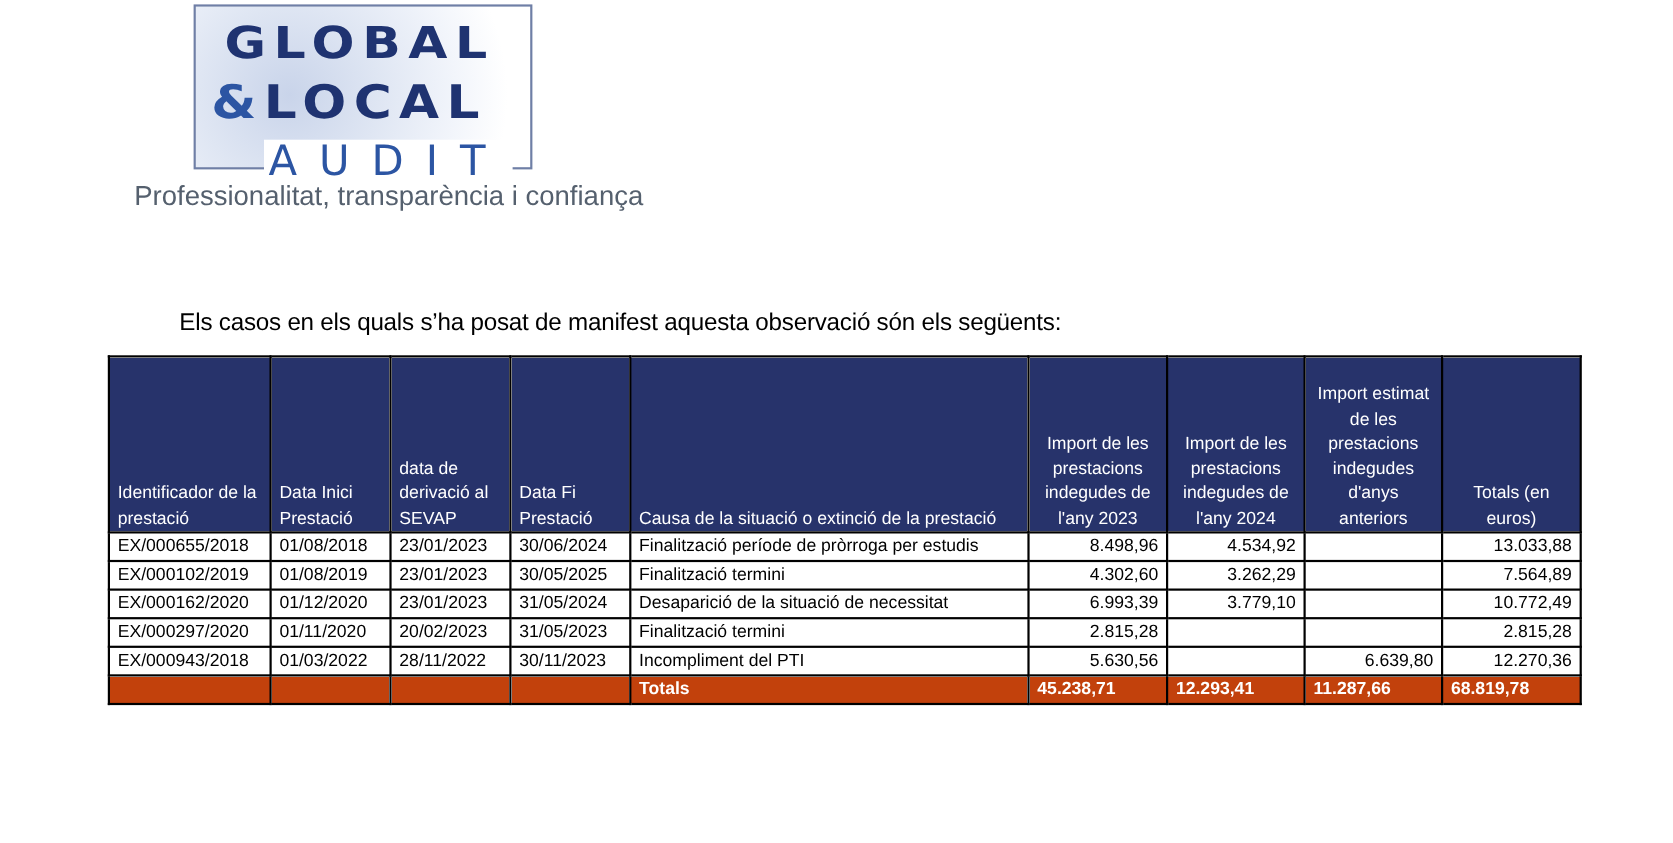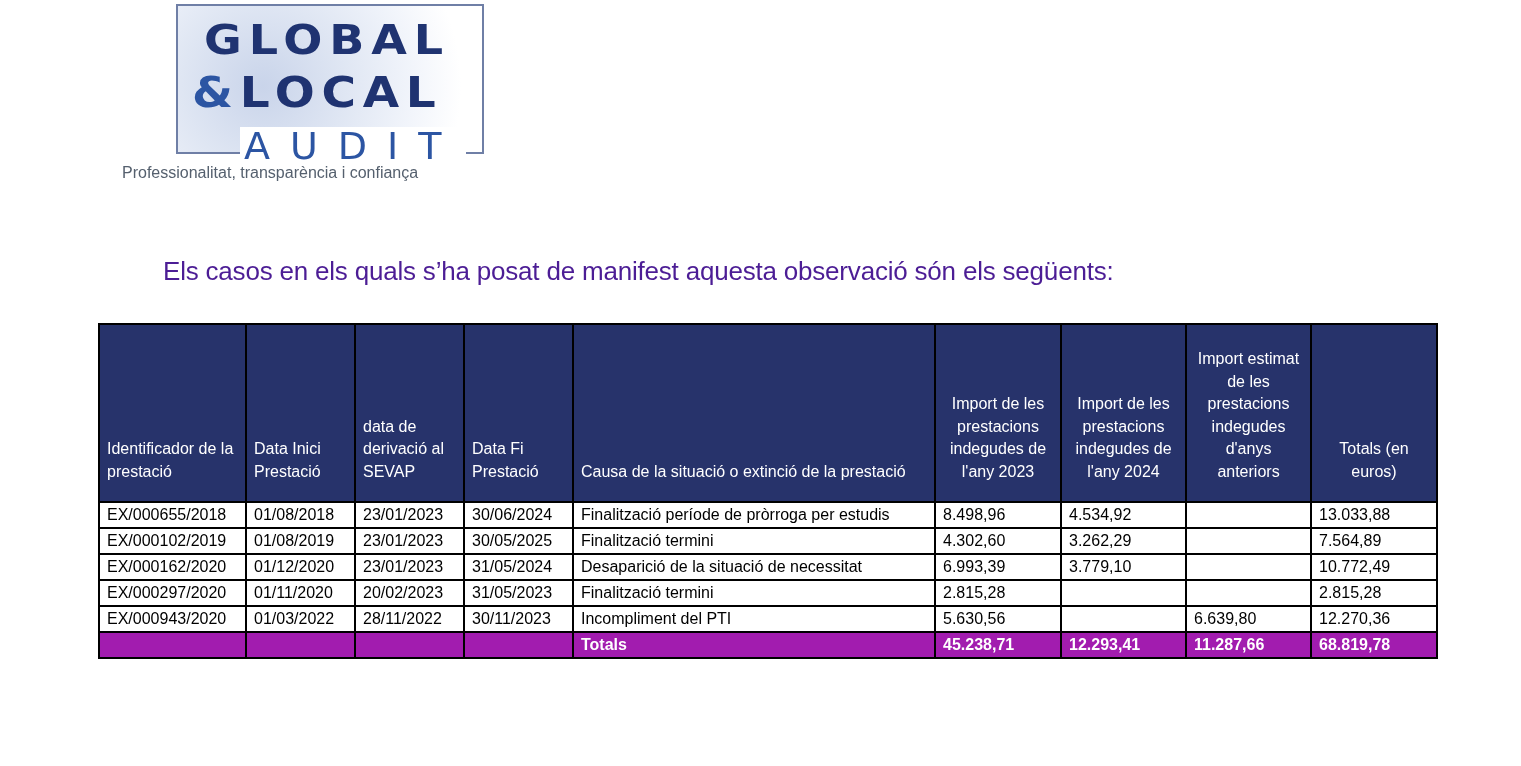--- a/index.html
+++ b/index.html
@@ -7,33 +7,33 @@
 
   
   .logo { position:absolute; left:100px; top:0; width:460px; height:210px; }
   .logo-box { position:absolute; left:76px; top:4px; width:308px; height:150px; border:2px solid #6f7fa6;
     background: radial-gradient(circle at 28% 55%, #c9d4ea 0%, #dfe6f3 35%, #f2f5fb 65%, #ffffff 85%); box-sizing:border-box; }
   .logo-line { position:absolute; font-family:"DejaVu Sans", sans-serif; font-weight:bold; color:#1f3371; letter-spacing:6px; line-height:1; }
   .logo-global { left:104px; top:20px; font-size:40px; transform:scaleX(1.15); transform-origin:left; }
   .logo-local { left:92px; top:72px; font-size:42px; transform:scaleX(1.12); transform-origin:left; }
   .logo-local .amp { color:#2c55a3; }
   .logo-audit { left:140px; top:127px; font-size:38px; color:#2c55a3; letter-spacing:20px; font-weight:normal; background:#fff; padding:0 4px; }
-  .logo-tagline { position:absolute; left:22px; top:164px; font-size:16px; color:#55606e; white-space:nowrap; }
+  .logo-tagline { position:absolute; left:22px; top:164px; font-size:25px; color:#55606e; white-space:nowrap; }
 
   
-  .intro { position:absolute; left:163px; top:256px; font-size:26px; color:#4c1d95; white-space:nowrap; letter-spacing:-0.2px; }
+  .intro { position:absolute; left:163px; top:280px; font-size:22px; color:#000000; white-space:nowrap; letter-spacing:-0.2px; }
 
   
   table.obs { position:absolute; left:98px; top:323px; border-collapse:collapse; table-layout:fixed; width:1338px; font-size:16px; }
   table.obs td, table.obs th { border:2px solid #000; padding:0 7px; white-space:nowrap; overflow:hidden; }
-  table.obs thead th { background:#27336b; color:#fff; font-weight:normal; vertical-align:bottom; text-align:left; height:158px; padding-bottom:18px; line-height:22.5px; white-space:normal; }
+  table.obs thead th { background:#27336b; color:#fff; font-weight:normal; vertical-align:bottom; text-align:left; height:158px; padding-bottom:0; line-height:22.5px; white-space:normal; }
   table.obs thead th.c { text-align:center; }
   table.obs tbody td { height:24px; line-height:24px; }
-  table.obs tbody td.num { text-align:left; }
-  table.obs tfoot td { background:#a21caf; color:#fff; font-weight:bold; height:24px; line-height:24px; }
+  table.obs tbody td.num { text-align:right; }
+  table.obs tfoot td { background:#c2410c; color:#fff; font-weight:bold; height:24px; line-height:24px; }
   table.obs tfoot td.num { }
 </style>
 </head>
 <body>
 
 <div class="logo">
   <div class="logo-box"></div>
   <div class="logo-line logo-global">GLOBAL</div>
   <div class="logo-line logo-local"><span class="amp">&amp;</span><span>LOCAL</span></div>
   <div class="logo-line logo-audit">AUDIT</div>
@@ -106,21 +106,21 @@
       <td>01/11/2020</td>
       <td>20/02/2023</td>
       <td>31/05/2023</td>
       <td>Finalització termini</td>
       <td class="num">2.815,28</td>
       <td class="num"></td>
       <td class="num"></td>
       <td class="num">2.815,28</td>
     </tr>
     <tr>
-      <td>EX/000943/2020</td>
+      <td>EX/000943/2018</td>
       <td>01/03/2022</td>
       <td>28/11/2022</td>
       <td>30/11/2023</td>
       <td>Incompliment del PTI</td>
       <td class="num">5.630,56</td>
       <td class="num"></td>
       <td class="num">6.639,80</td>
       <td class="num">12.270,36</td>
     </tr>
   </tbody>

